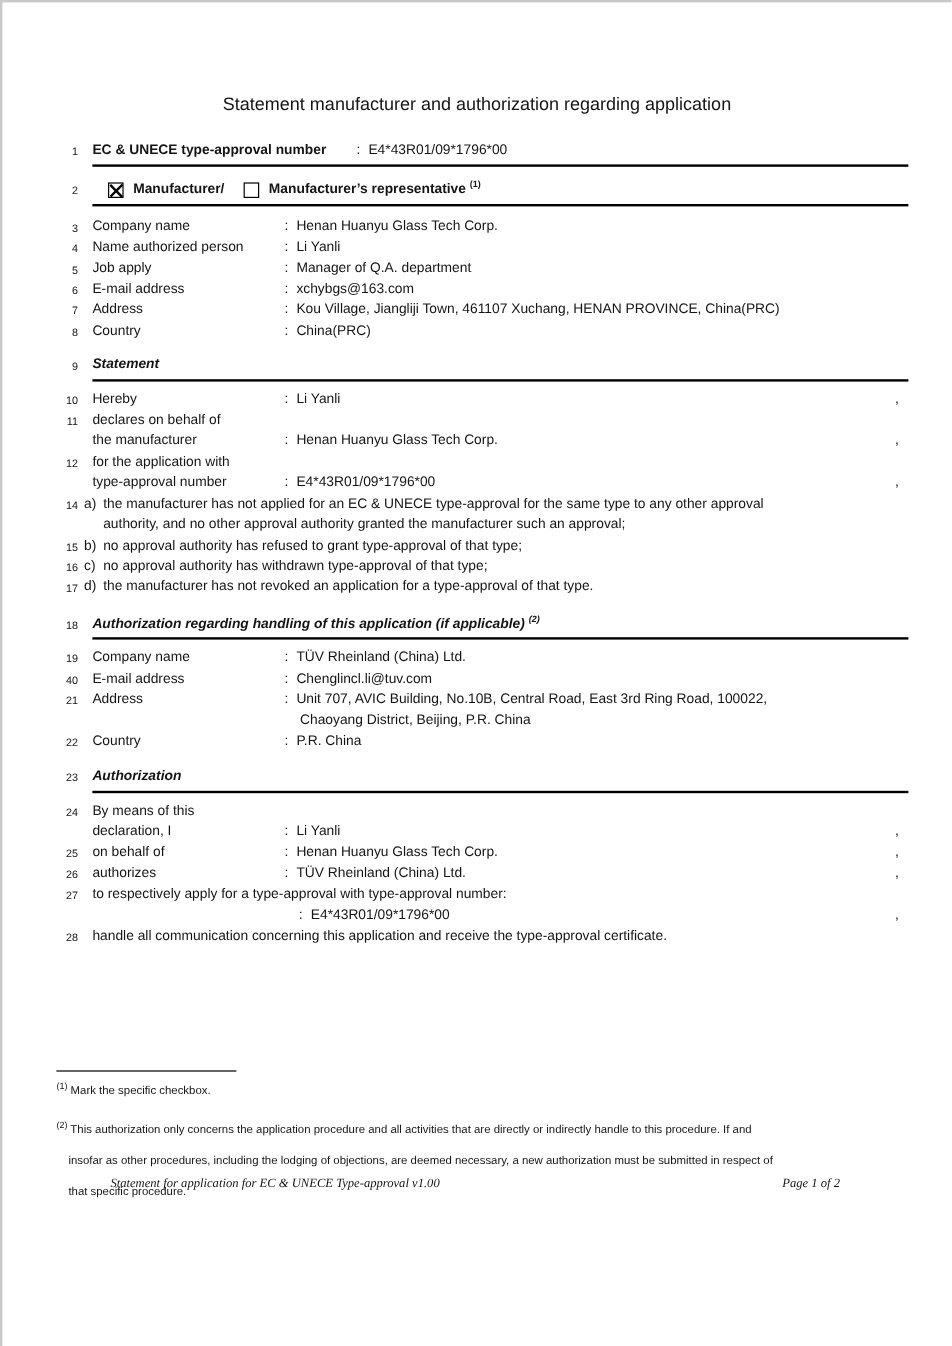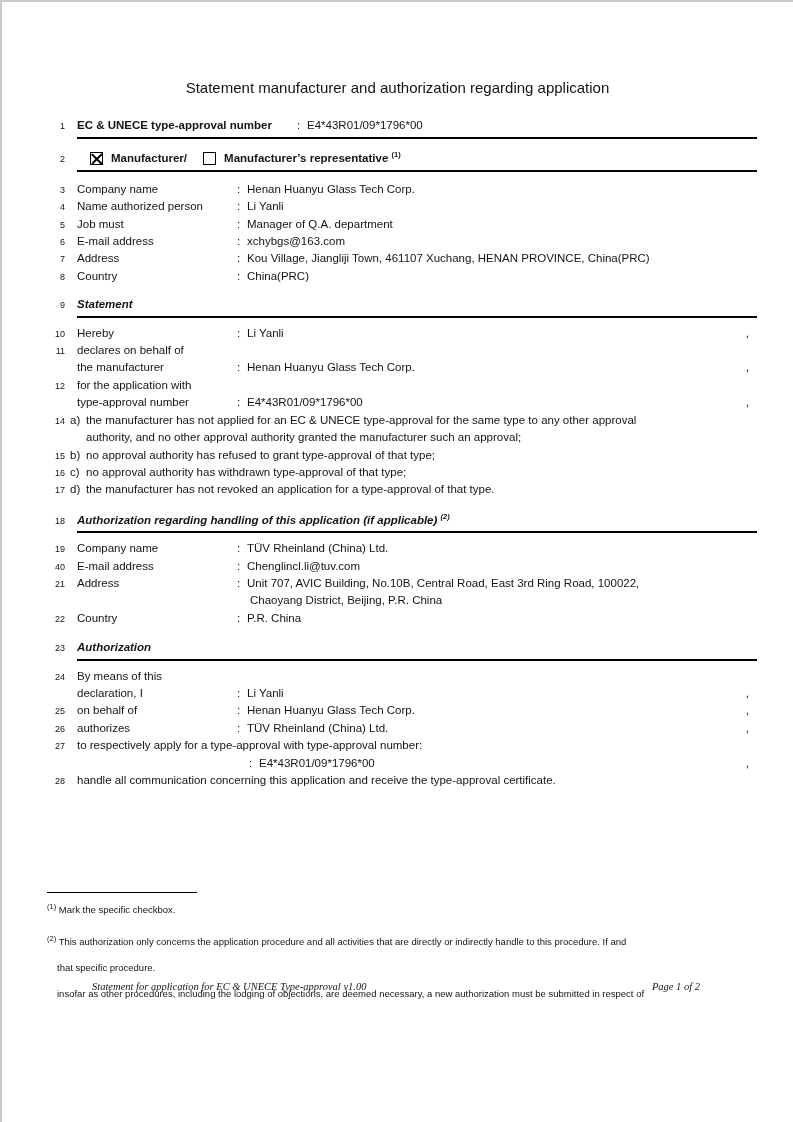--- a/index.html
+++ b/index.html
@@ -142,21 +142,21 @@
       <span class="value">Henan Huanyu Glass Tech Corp.</span>
     </div>
     <div class="row">
       <span class="num">4</span>
       <span class="label">Name authorized person</span>
       <span class="colon">:</span>
       <span class="value">Li Yanli</span>
     </div>
     <div class="row">
       <span class="num">5</span>
-      <span class="label">Job must</span>
+      <span class="label">Job apply</span>
       <span class="colon">:</span>
       <span class="value">Manager of Q.A. department</span>
     </div>
     <div class="row">
       <span class="num">6</span>
       <span class="label">E-mail address</span>
       <span class="colon">:</span>
       <span class="value">xchybgs@163.com</span>
     </div>
     <div class="row">
@@ -324,22 +324,22 @@
       <span class="num">28</span>
       <span class="freeline">handle all communication concerning this application and receive the type-approval certificate.</span>
     </div>
   </div>
 
   <div class="footnotes">
     <div class="fnsep"></div>
     <div class="fn fn1"><sup>(1)</sup> <span>Mark the specific checkbox.</span></div>
     <div class="fn2">
       <div class="fn fnline"><sup>(2)</sup> <span>This authorization only concerns the application procedure and all activities that are directly or indirectly handle to this procedure. If and</span></div>
+      <div class="fncont">insofar as other procedures, including the lodging of objections, are deemed necessary, a new authorization must be submitted in respect of</div>
       <div class="fncont">that specific procedure.</div>
-      <div class="fncont">insofar as other procedures, including the lodging of objections, are deemed necessary, a new authorization must be submitted in respect of</div>
     </div>
   </div>
 
   <div class="footer">
     <span>Statement for application for EC &amp; UNECE Type-approval v1.00</span>
     <span>Page 1 of 2</span>
   </div>
 </div>
 
 </body></html>

